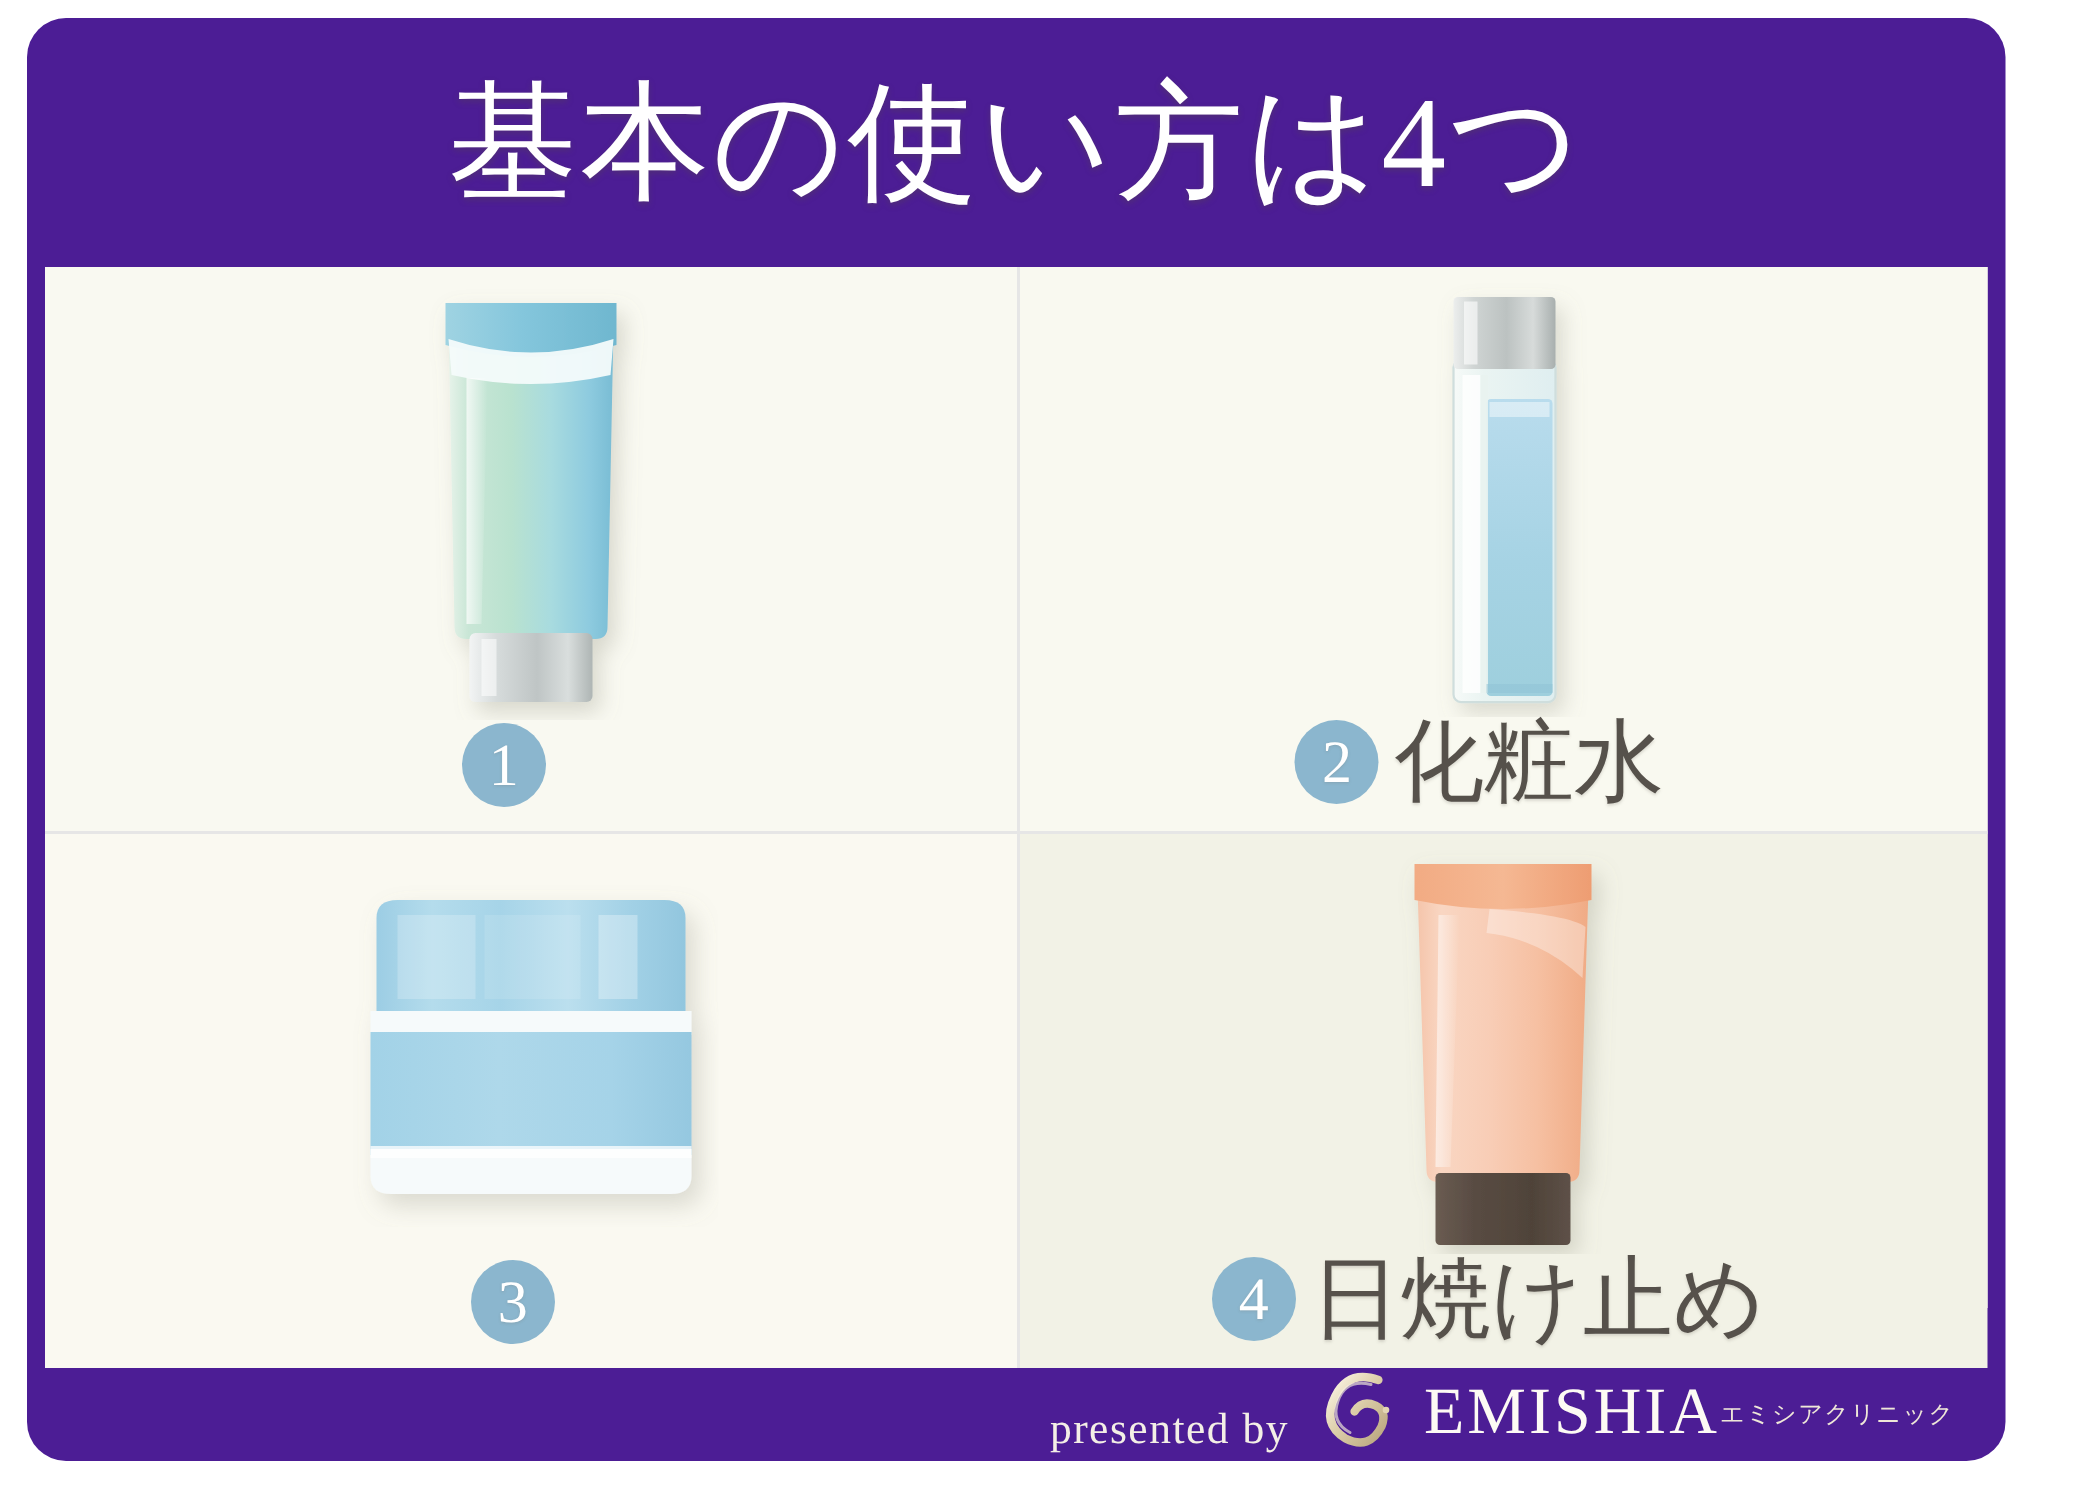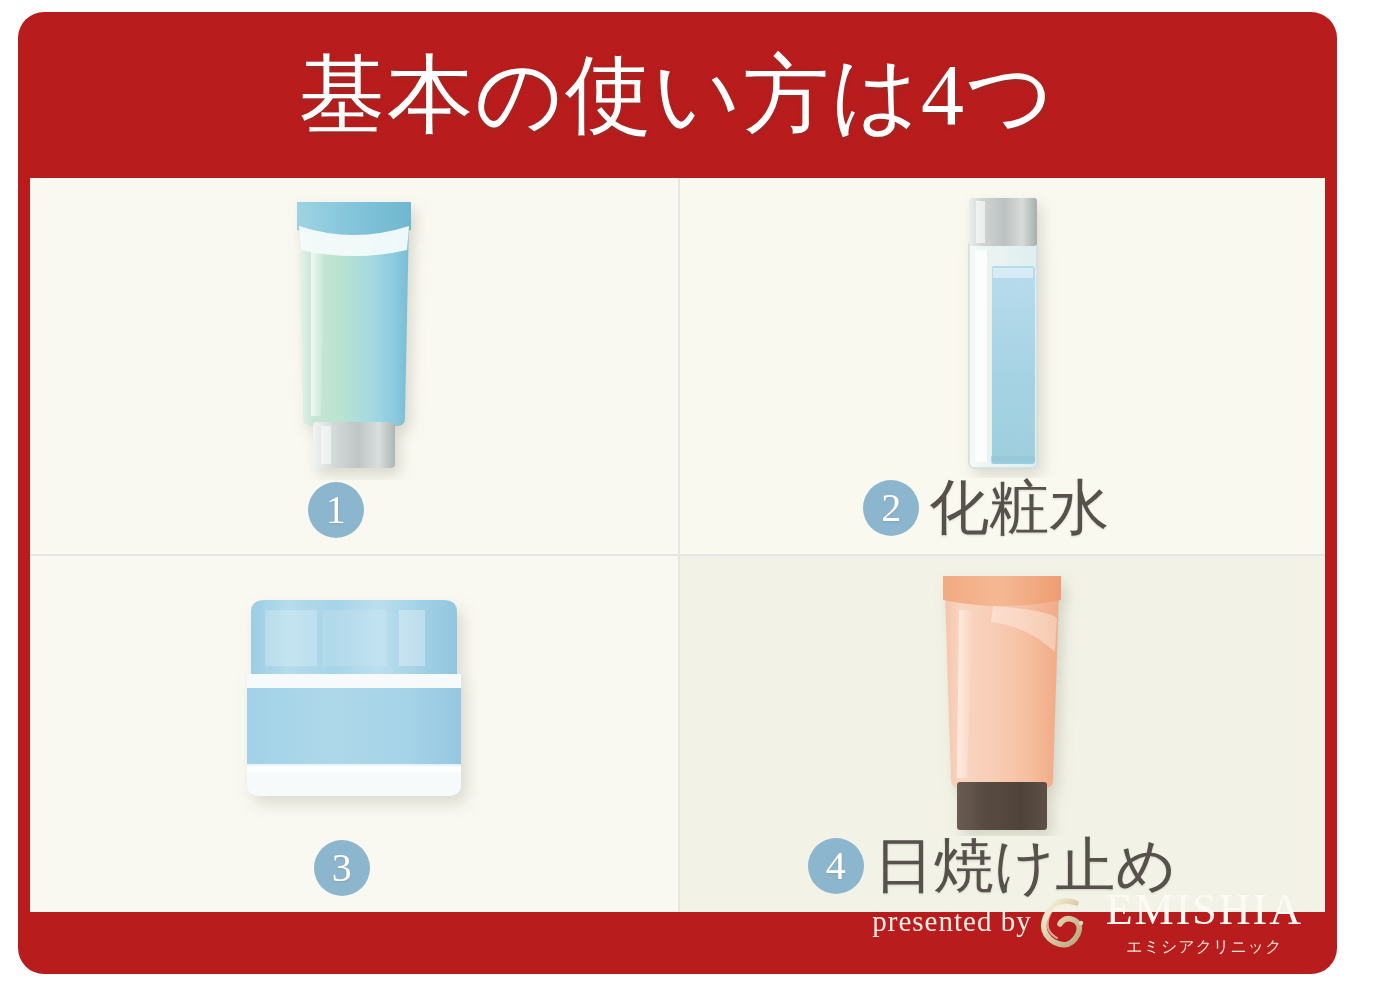--- a/index.html
+++ b/index.html
@@ -118,61 +118,62 @@
   .c4 .step-label { transform: translateX(-10px); }
 
   
   #card-footer {
     position: absolute;
     left: 0;
     bottom: 0;
     width: 100%;
     height: 102px;
     display: flex;
-    align-items: center;
+    align-items: flex-end;
     justify-content: flex-end;
     padding-right: 34px;
     box-sizing: border-box;
+    gap: 16px;
   }
   #presented-by {
     color: #f4efe6;
     font-size: 29px;
     letter-spacing: 1px;
     font-family: "Liberation Serif", "DejaVu Serif", serif;
     margin-bottom: 4px;
   }
   #brand-lockup {
     display: flex;
     align-items: center;
     gap: 12px;
   }
   #brand-text-wrap {
     display: flex;
-    flex-direction: column;
+    flex-direction: row;
     align-items: center;
   }
   #brand-name {
     color: #fdfaf4;
     font-size: 44px;
     letter-spacing: 2px;
     line-height: 1;
     font-family: "Liberation Serif", "DejaVu Serif", serif;
   }
   #brand-subtitle {
     color: #efe7d8;
     font-size: 16px;
     letter-spacing: 1px;
     margin-top: 5px;
     font-family: "Liberation Sans", "DejaVu Sans", sans-serif;
   }
 </style>
 </head>
 <body>
 
-<div id="infographic-card" style="background: #b91c1c;">
+<div id="infographic-card" style="background: #4c1d95;">
 
   <div id="card-title" style="color: rgb(255, 255, 255);">基本の使い方は4つ</div>
 
   <div id="steps-panel" style="background: rgb(248, 248, 239);">
 
     <div class="step-cell c1">
       <div class="product-art">
         <svg width="190" height="290" viewBox="0 0 190 290" aria-hidden="true">
           <defs>
             <linearGradient id="tube1Body" x1="0" y1="0" x2="1" y2="0">

